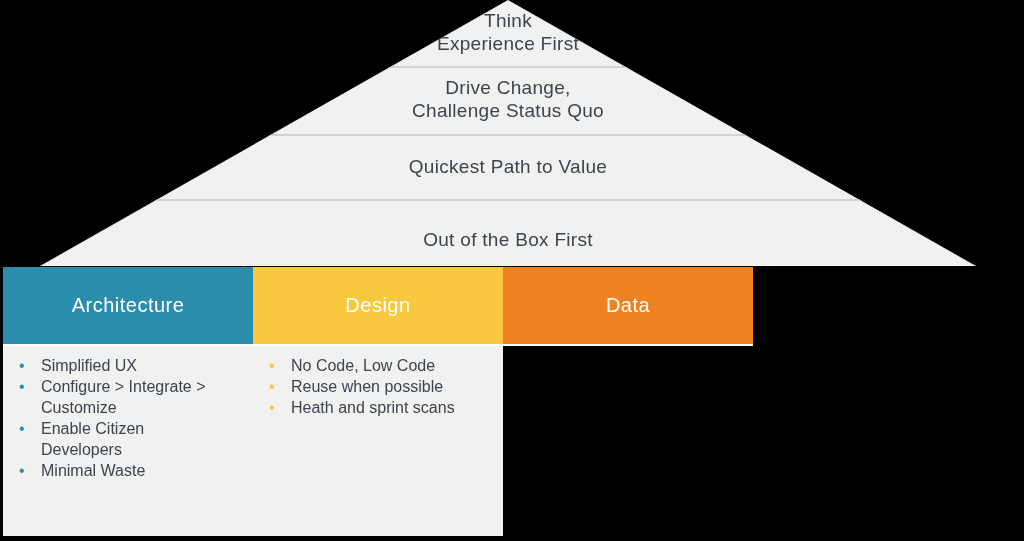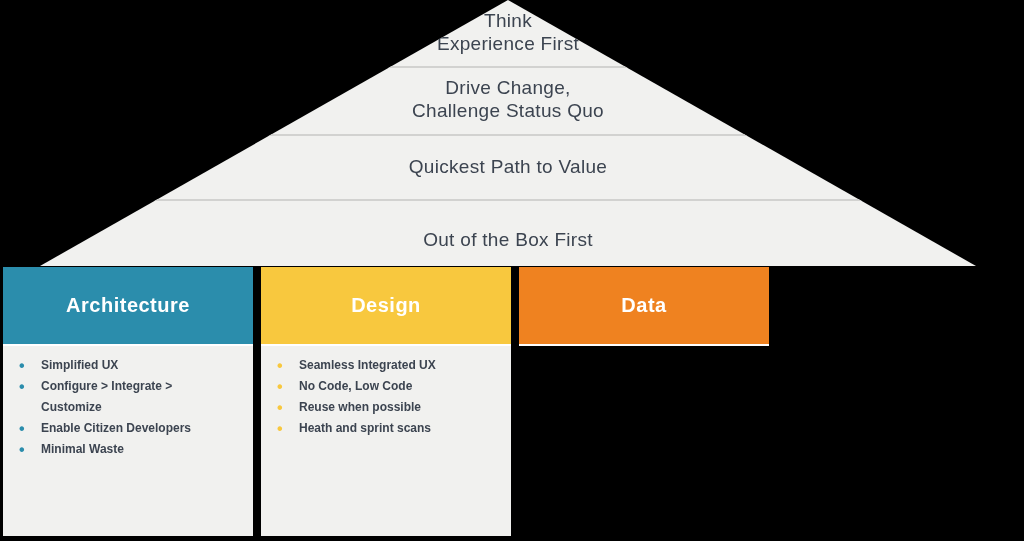--- a/index.html
+++ b/index.html
@@ -35,42 +35,42 @@
   }
   .tier-1 { top:9px; }
   .tier-2 { top:76px; }
   .tier-3 { top:155px; }
   .tier-4 { top:228px; }
 
   
   .columns {
     position:absolute; top:267px; left:3px;
     width:1018px; height:269px;
-    display:flex; gap:8px;font-weight:bold;
+    display:flex; gap:0;
   }
   .column { width:250px; display:flex; flex-direction:column; }
   .col-header {
     height:77px; flex:0 0 77px;
     display:flex; align-items:center; justify-content:center;
     background:var(--accent);
     color:#ffffff;
     font-size:20px; letter-spacing:0.5px;
   }
   .col-sep { height:2px; flex:0 0 2px; background:#ffffff; }
   .col-body {
     flex:1 1 auto;
     background:#f1f1ef;
     padding:9px 24px 4px 0;
     overflow:hidden;
   }
   .bullet-list { list-style:none; }
   .bullet-list li {
     position:relative;
     padding-left:38px;
-    font-size:12px; line-height:21px;
+    font-size:16px; line-height:21px;
     color:#3c4450;
   }
   .bullet-list li::before {
     content:"\2022";
     position:absolute; left:16px; top:0;
     color:var(--accent);
     font-size:16px;
   }
 </style>
 </head>
@@ -104,21 +104,20 @@
             <li>Minimal Waste</li>
           </ul>
       </div>
     </section>
 
     <section class="column" style="--accent: #f8c83e;">
       <header class="col-header">Design</header>
       <div class="col-sep"></div>
       <div class="col-body">
         <ul class="bullet-list">
-            <li>Seamless Integrated UX</li>
             <li>No Code, Low Code</li>
             <li>Reuse when possible</li>
             <li>Heath and sprint scans</li>
           </ul>
       </div>
     </section>
 
     <section class="column" style="--accent: #ef8220;">
       <header class="col-header">Data</header>
       <div class="col-sep"></div>

